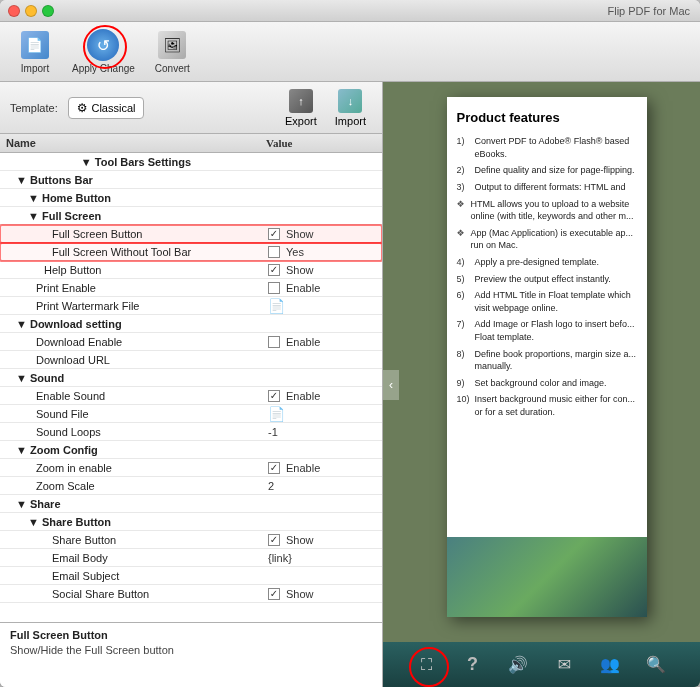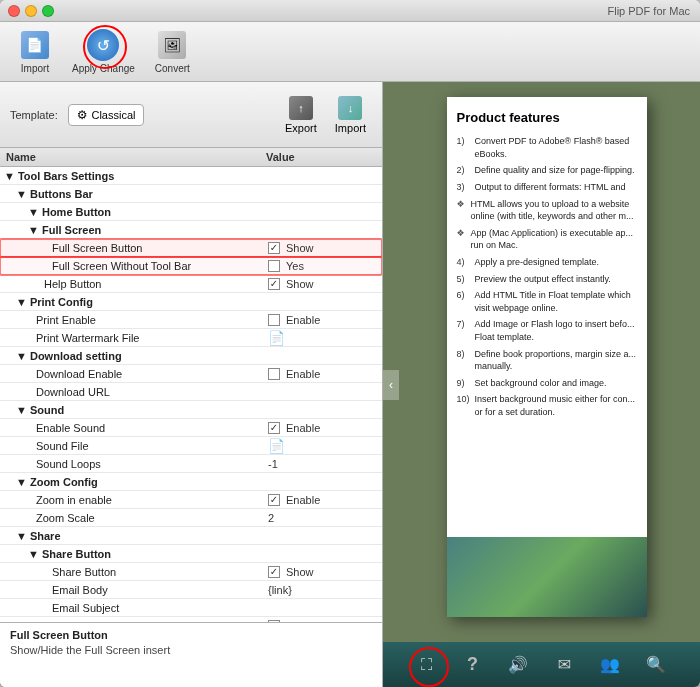--- a/index.html
+++ b/index.html
@@ -115,21 +115,21 @@
       width: 383px;
       flex-shrink: 0;
       display: flex;
       flex-direction: column;
       background: #f0f0f0;
       border-right: 1px solid #b0b0b0;
     }
 
     
     .template-bar {
-      height: 66px;
+      height: 52px;
       background: linear-gradient(to bottom, #f5f5f5, #e0e0e0);
       border-bottom: 1px solid #b0b0b0;
       display: flex;
       align-items: center;
       padding: 0 10px;
       gap: 10px;
     }
     .template-label {
       font-size: 11px;
       color: #333;
@@ -172,21 +172,21 @@
     .tree-header {
       display: flex;
       background: linear-gradient(to bottom, #e8e8e8, #d8d8d8);
       border-bottom: 1px solid #b0b0b0;
       padding: 3px 6px;
       font-size: 11px;
       font-weight: bold;
       color: #333;
     }
     .tree-header .col-name { flex: 1; }
-    .tree-header .col-value { width: 110px; }
+    .tree-header .col-value { width: 110px; font-family: Liberation Serif, serif; }
 
     .tree-row {
       display: flex;
       align-items: center;
       height: 18px;
       border-bottom: 1px solid #e8e8e8;
       padding: 0 4px;
       cursor: pointer;
       position: relative;
     }
@@ -209,21 +209,21 @@
       font-size: 11px;
       color: #333;
       display: flex;
       align-items: center;
       gap: 3px;
     }
     .indent-1 { padding-left: 16px; }
     .indent-2 { padding-left: 28px; }
     .indent-3 { padding-left: 40px; }
 
-    .section-header .row-name { font-weight: bold; }
+    .section-header .row-name { font-weight: bold; text-align: center; }
     .subsection-header .row-name { font-weight: bold; }
 
     .checkbox-inline {
       width: 12px;
       height: 12px;
       border: 1px solid #888;
       background: white;
       display: inline-flex;
       align-items: center;
       justify-content: center;
@@ -506,24 +506,20 @@
         </div>
 
         <div class="tree-row indent-2">
           <span class="row-name" style="padding-left:16px;">Help Button</span>
           <span class="row-value">
             <span class="checkbox-inline checked">✓</span>
             <span>Show</span>
           </span>
         </div>
 
-        <div class="tree-row subsection-header indent-1">
-          <span class="row-name">▼ Print Config</span>
-          <span class="row-value"></span>
-        </div>
 
         <div class="tree-row indent-2">
           <span class="row-name" style="padding-left:8px;">Print Enable</span>
           <span class="row-value">
             <span class="checkbox-inline"></span>
             <span>Enable</span>
           </span>
         </div>
 
         <div class="tree-row indent-2">
@@ -626,21 +622,21 @@
           <span class="row-name" style="padding-left:12px;">Social Share Button</span>
           <span class="row-value">
             <span class="checkbox-inline checked">✓</span>
             <span>Show</span>
           </span>
         </div>
       </div>
 
       <div class="description-box">
         <div class="description-title">Full Screen Button</div>
-        <div class="description-text">Show/Hide the Full Screen insert</div>
+        <div class="description-text">Show/Hide the Full Screen button</div>
       </div>
 
     </div>
 
     <div class="right-panel">
 
       <div class="preview-arrow">
         <span>‹</span>
       </div>
 

